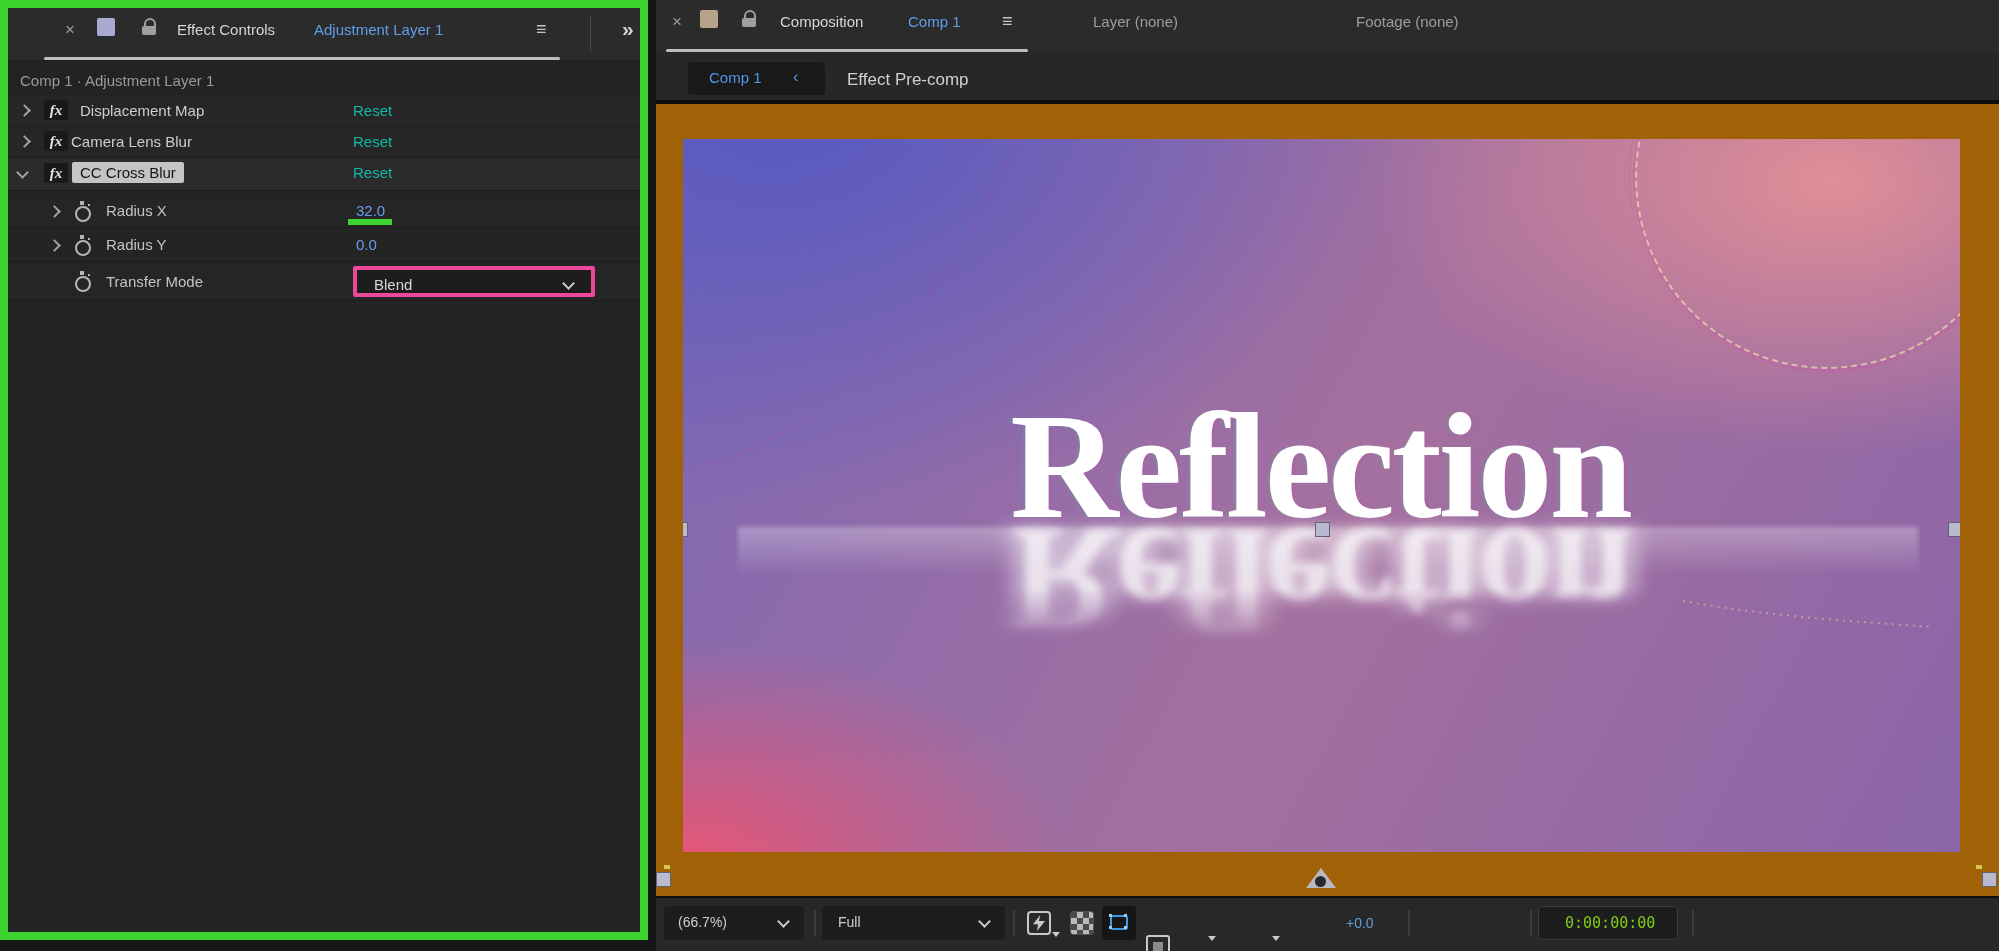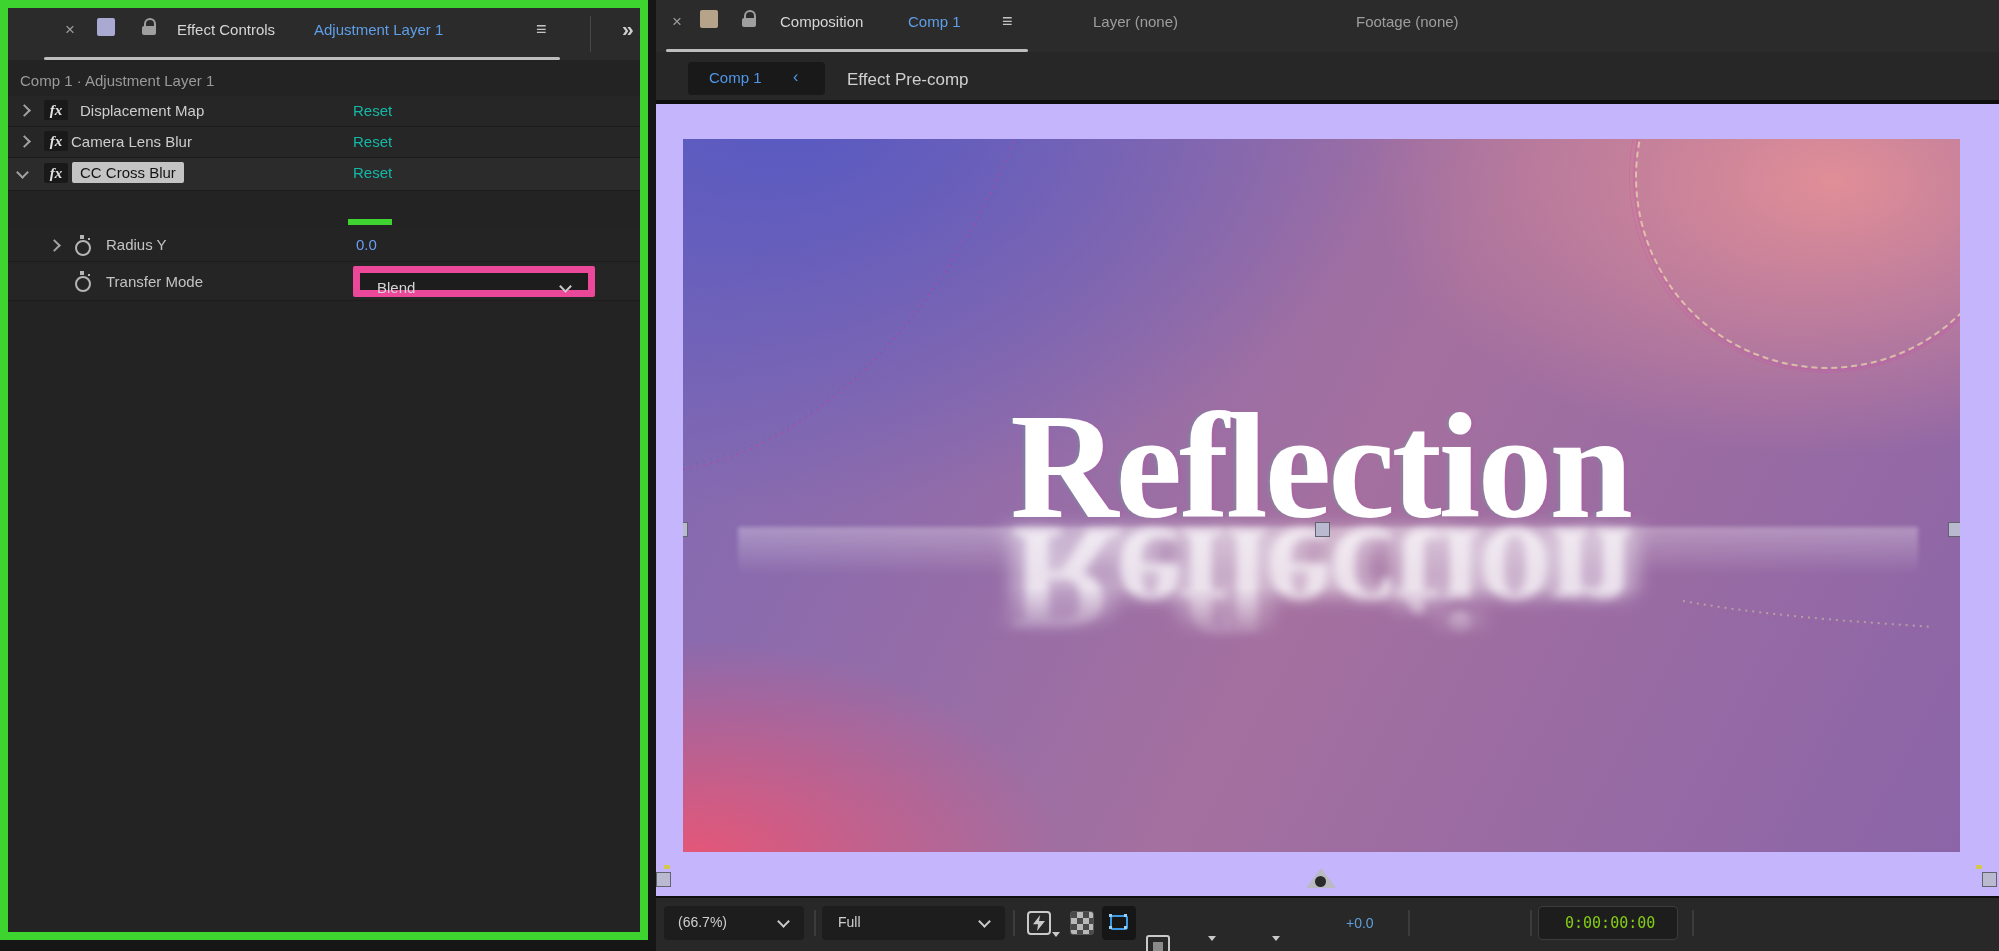--- a/index.html
+++ b/index.html
@@ -43,37 +43,37 @@
       transform:rotate(-45deg);}           
   .cd{display:inline-block;width:7px;height:7px;border:solid #a2a2a2;border-width:0 2px 2px 0;
       transform:rotate(45deg);}            
 
   .stopwatch{position:relative;display:inline-block;width:18px;height:20px;}
   .stopwatch:before{content:"";position:absolute;left:1px;top:5px;width:12px;height:12px;
                     border:2px solid #b5b5b5;border-radius:50%;}
   .stopwatch:after{content:"";position:absolute;left:6px;top:0;width:4px;height:4px;background:#b5b5b5;
                    box-shadow:7px 2px 0 -1px #b5b5b5;}
 
-  .dropdown{position:absolute;background:#1d1d1d;border:7px solid #ec4899;border-radius:2px;box-sizing:border-box;}
+  .dropdown{position:absolute;background:#1d1d1d;border:4px solid #ec4899;border-radius:2px;box-sizing:border-box;}
   .checkbox{position:absolute;width:21px;height:21px;background:#ababab;border-radius:5px;}
   .checkbox:after{content:"";position:absolute;left:4px;top:4px;width:10px;height:5px;
                   border-left:3px solid #1d1d1d;border-bottom:3px solid #1d1d1d;transform:rotate(-45deg);}
 
   
   .comp-panel{position:absolute;left:656px;top:0;width:1343px;height:951px;background:#272727;overflow:hidden;}
   .tab-title{font-size:15px;color:#d6d6d6;}
   .tab-target{font-size:15px;color:#5f9fe8;}
   .ghost-tab{font-size:15px;color:#9e9e9e;}
   .crumb-box{position:absolute;left:32px;top:62px;width:137px;height:33px;background:#191919;border-radius:4px;}
   .crumb-root{font-size:15px;color:#4f97e8;}
   .crumb-back{font-size:16px;color:#4f97e8;}
   .crumb-cur{font-size:17px;color:#d0d0d0;}
   .hsep{position:absolute;left:0;width:100%;background:#0e0e0e;}
 
-  .viewport{position:absolute;left:0;top:104px;width:1343px;height:820px;background:#c4b5fd;overflow:hidden;}
+  .viewport{position:absolute;left:0;top:104px;width:1343px;height:820px;background:#a16207;overflow:hidden;}
   .comp-image{position:absolute;left:27px;top:35px;width:1277px;height:713px;overflow:hidden;
     background:
       radial-gradient(ellipse 58% 62% at 90% 6%,  rgba(228,144,150,.95) 0%, rgba(228,144,150,0) 62%),
       radial-gradient(ellipse 52% 55% at 0% 102%, rgba(238,84,114,.95) 0%,  rgba(238,84,114,0) 58%),
       radial-gradient(ellipse 72% 85% at 8% -4%,  rgba(85,88,194,.95) 0%,   rgba(85,88,194,0) 66%),
       linear-gradient(118deg,#7d68b5 0%,#a4709f 52%,#8b65a8 100%);}
   .deco-circle{position:absolute;left:952px;top:-154px;width:380px;height:380px;border-radius:50%;
       border:2px dashed rgba(239,227,176,.65);box-shadow:0 0 0 2px rgba(212,63,174,.25);}
   .deco-circle2{position:absolute;left:946px;top:-160px;width:392px;height:392px;border-radius:50%;
       border:1px dotted rgba(212,63,174,.5);}
@@ -155,20 +155,26 @@
       <span class="abs fx-name" style="left:63px;top:6px;">Camera Lens Blur</span>
       <span class="abs reset-link" style="left:345px;top:6px;">Reset</span>
     </div>
     <div class="row" style="top:150px;height:32px;background:#2b2b2b;">
       <span class="abs cd" style="left:10px;top:10px;"></span>
       <span class="abs fx-badge" style="left:36px;top:5px;">fx</span>
       <span class="abs fx-name sel-name" style="left:64px;top:4px;">CC Cross Blur</span>
       <span class="abs reset-link" style="left:345px;top:6px;">Reset</span>
     </div>
 
+    <div class="row" style="top:188px;height:31px;background:#252525;">
+      <span class="abs cr" style="left:42px;top:11px;"></span>
+      <span class="abs stopwatch" style="left:66px;top:5px;"></span>
+      <span class="abs param-label" style="left:98px;top:6px;">Radius X</span>
+      <span class="abs param-value" style="left:348px;top:6px;">32.0</span>
+    </div>
     <div class="row" style="top:222px;height:31px;background:#242424;">
       <span class="abs cr" style="left:42px;top:11px;"></span>
       <span class="abs stopwatch" style="left:66px;top:5px;"></span>
       <span class="abs param-label" style="left:98px;top:6px;">Radius Y</span>
       <span class="abs param-value" style="left:348px;top:6px;">0.0</span>
     </div>
     <div class="row" style="top:256px;height:36px;background:#252525;">
       <span class="abs stopwatch" style="left:66px;top:7px;"></span>
       <span class="abs param-label" style="left:98px;top:9px;">Transfer Mode</span>
       <div class="dropdown" style="left:345px;top:2px;width:242px;height:31px;">

